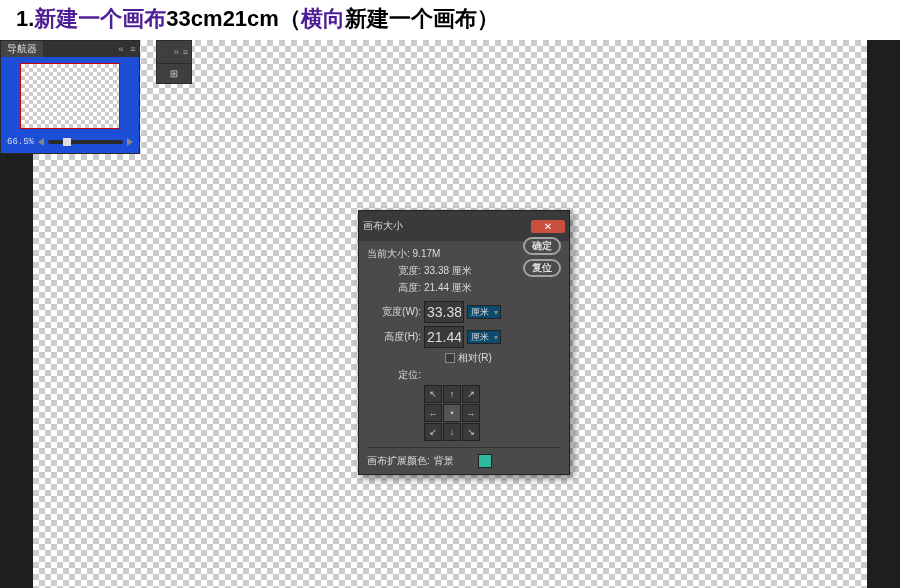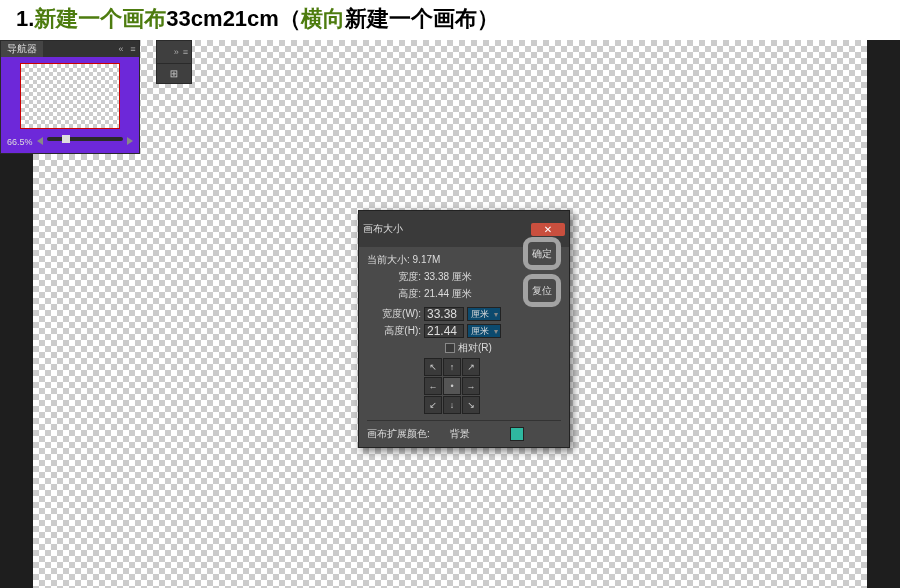--- a/index.html
+++ b/index.html
@@ -1,81 +1,81 @@
 <!DOCTYPE html>
 <html><head>
 <meta charset="utf-8">
 <style>
 * { box-sizing: border-box; margin: 0; padding: 0; }
 body { width: 900px; height: 588px; background: #fff; font-family: "Microsoft YaHei", sans-serif; position: relative; overflow: hidden; }
 
 .top-text { position: absolute; top: 4px; left: 16px; font-size: 22px; font-weight: bold; color: #000; }
-.top-text .red { color: #4d7c0f; }
+.top-text .red { color: #4c1d95; }
 
 .workspace { position: absolute; top: 40px; left: 0; width: 900px; height: 548px; background: #1e1e1e; }
 .canvas-area { position: absolute; top: 0; left: 33px; width: 834px; height: 548px;
   background-image:
     linear-gradient(45deg,#ccc 25%,transparent 25%),
     linear-gradient(-45deg,#ccc 25%,transparent 25%),
     linear-gradient(45deg,transparent 75%,#ccc 75%),
     linear-gradient(-45deg,transparent 75%,#ccc 75%);
   background-size: 12px 12px;
   background-position: 0 0,0 6px,6px -6px,-6px 0;
   background-color: #fff;
 }
 
-.navigator { position: absolute; top: 0; left: 0; width: 140px; background:#6d28d9; font-size:10px; color:#ddd; border:1px solid #2a2a2a; }
+.navigator { position: absolute; top: 0; left: 0; width: 140px; background:#1d4ed8; font-size:10px; color:#ddd; border:1px solid #2a2a2a; }
 .nav-tabbar { display:flex; align-items:center; height:16px; background:#323232; }
 .nav-tabbar .tab { padding:0 6px; background:#454545; line-height:16px; }
 .nav-tabbar .spacer { flex:1; }
 .nav-tabbar .icon { width:12px; text-align:center; color:#aaa; font-size:9px; }
 .nav-preview { margin:6px auto; width:100px; height:66px; border:1px solid #c00; position:relative;
   background-image:
     linear-gradient(45deg,#ccc 25%,transparent 25%),
     linear-gradient(-45deg,#ccc 25%,transparent 25%),
     linear-gradient(45deg,transparent 75%,#ccc 75%),
     linear-gradient(-45deg,transparent 75%,#ccc 75%);
   background-size:8px 8px;
   background-position: 0 0,0 4px,4px -4px,-4px 0;
   background-color:#fff;
 }
-.nav-slider { display:flex; padding:2px 6px 6px; gap:4px; font-size:9px; }
+.nav-slider { display:flex; align-items:center; padding:2px 6px 6px; gap:4px; font-size:9px;font-family:Liberation Mono, monospace; }
 .nav-slider .track { flex:1; height:4px; background:#2a2a2a; position:relative; border-radius:2px; }
 .nav-slider .thumb { position:absolute; left:20%; top:-2px; width:8px; height:8px; background:#ddd; }
 .nav-slider .tri-left,.nav-slider .tri-right { width:0;height:0;border-top:4px solid transparent;border-bottom:4px solid transparent; }
 .nav-slider .tri-left { border-right:6px solid #888; }
 .nav-slider .tri-right { border-left:6px solid #888; }
 
 .side-icons { position:absolute; top:0; left:156px; width:36px; height:24px; background:#3f3f3f; border:1px solid #2a2a2a; display:flex; align-items:center; justify-content:flex-end; padding-right:3px; }
 .side-icons span { font-size:9px; color:#aaa; }
 .side-body { position:absolute; top:24px; left:156px; width:36px; height:20px; background:#3f3f3f; border:1px solid #2a2a2a; border-top:none; display:flex; align-items:center; justify-content:center; color:#ccc; font-size:10px; }
 
 .dialog { position:absolute; top:170px; left:358px; width:212px; background:#4a4a4a; border:1px solid #222; box-shadow:3px 3px 8px rgba(0,0,0,.5); font-size:10px; color:#ddd; }
-.dlg-title { height:36px; background:#3a3a3a; display:flex; align-items:center; padding:0 4px; }
+.dlg-title { height:30px; background:#3a3a3a; display:flex; align-items:center; padding:0 4px; }
 .dlg-title .txt { flex:1; }
 .dlg-title .close { width:34px; height:13px; background:#c94f3e; border-radius:2px; display:flex; align-items:center; justify-content:center; color:#fff; font-size:10px; }
 .dlg-body { padding:6px 8px; }
 .group { margin-bottom:6px; }
 .group-title { margin-bottom:3px; }
 .row { display:flex; align-items:center; margin-bottom:3px; gap:3px; }
 .row .lbl { width:54px; text-align:right; }
 .row .val { }
-.row input.field { width:40px; height:14px; background:#3a3a3a; border:1px solid #222; color:#ddd; font-size:12px; padding:0 2px; }
+.row input.field { width:40px; height:22px; background:#3a3a3a; border:1px solid #222; color:#ddd; font-size:14px; padding:0 2px; }
 .row .unit-select { width:34px; height:14px; background:#0c4a6e; border:1px solid #222; color:#ddd; font-size:9px; display:flex; align-items:center; padding:0 3px; position:relative; }
 .row .unit-select:after { content:"▾"; position:absolute; right:2px; font-size:8px; color:#888; }
 .row .checkbox { width:10px; height:10px; border:1px solid #888; background:#3a3a3a; display:inline-block; }
 .anchor-grid { display:grid; grid-template-columns:repeat(3,18px); grid-template-rows:repeat(3,18px); gap:1px; margin-left:57px; }
 .anchor-cell { background:#3a3a3a; border:1px solid #222; display:flex; align-items:center; justify-content:center; color:#ccc; font-size:9px; }
 .anchor-cell.center { background:#555; }
 .divider { height:1px; background:#333; margin:6px 0; }
-.ext-row { display:flex; align-items:center; gap:20px; }
+.ext-row { display:flex; align-items:center; gap:4px; }
 .swatch { width:14px; height:14px; background:#2fb8a0; border:1px solid #222; }
 
 .dlg-buttons { position:absolute; top:26px; right:8px; display:flex; flex-direction:column; gap:4px; }
-.dlg-btn { width:38px; height:33px; border:5px solid #a3a3a3; border-radius:9px; background:#4a4a4a; color:#ddd; font-size:10px; display:flex; align-items:center; justify-content:center; }
+.dlg-btn { width:38px; height:18px; border:2px solid #a3a3a3; border-radius:9px; background:#4a4a4a; color:#ddd; font-size:10px; display:flex; align-items:center; justify-content:center;font-weight:bold; }
 </style>
 </head>
 <body>
 
 <div class="top-text">
   <span>1.</span><span class="red">新建一个画布</span><span>33cm21cm（</span><span class="red">横向</span><span>新建一个画布）</span>
 </div>
 
 <div class="workspace">
   <div class="canvas-area"></div>
@@ -135,20 +135,23 @@
         </div>
         <div class="row">
           <span class="lbl">高度(H):</span>
           <input class="field" value="21.44" style="">
           <span class="unit-select">厘米</span>
         </div>
         <div class="row" style="margin-left:78px">
           <span class="checkbox"></span>
           <span>相对(R)</span>
         </div>
+        <div class="row">
+          <span class="lbl">定位:</span>
+        </div>
         <div class="anchor-grid">
           <div class="anchor-cell">↖</div>
           <div class="anchor-cell">↑</div>
           <div class="anchor-cell">↗</div>
           <div class="anchor-cell">←</div>
           <div class="anchor-cell center">•</div>
           <div class="anchor-cell">→</div>
           <div class="anchor-cell">↙</div>
           <div class="anchor-cell">↓</div>
           <div class="anchor-cell">↘</div>

